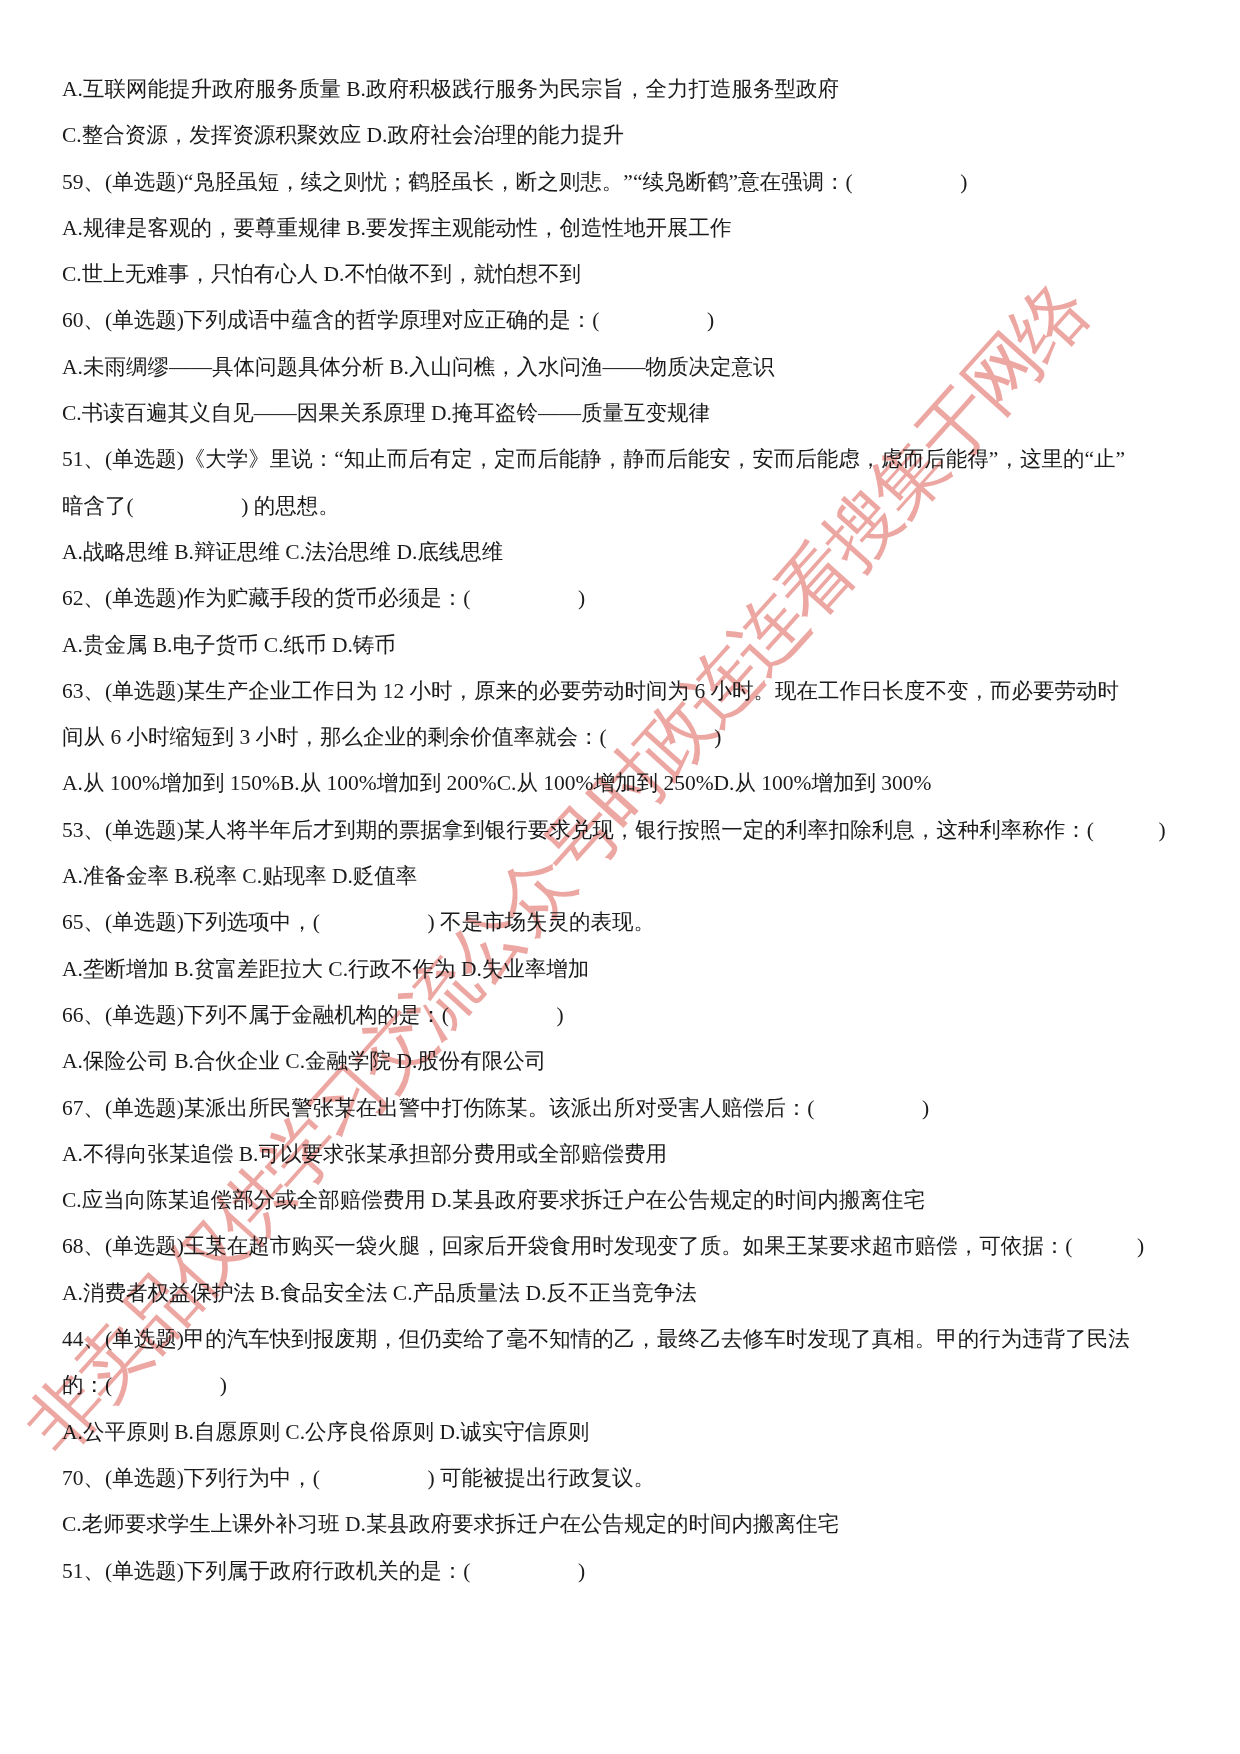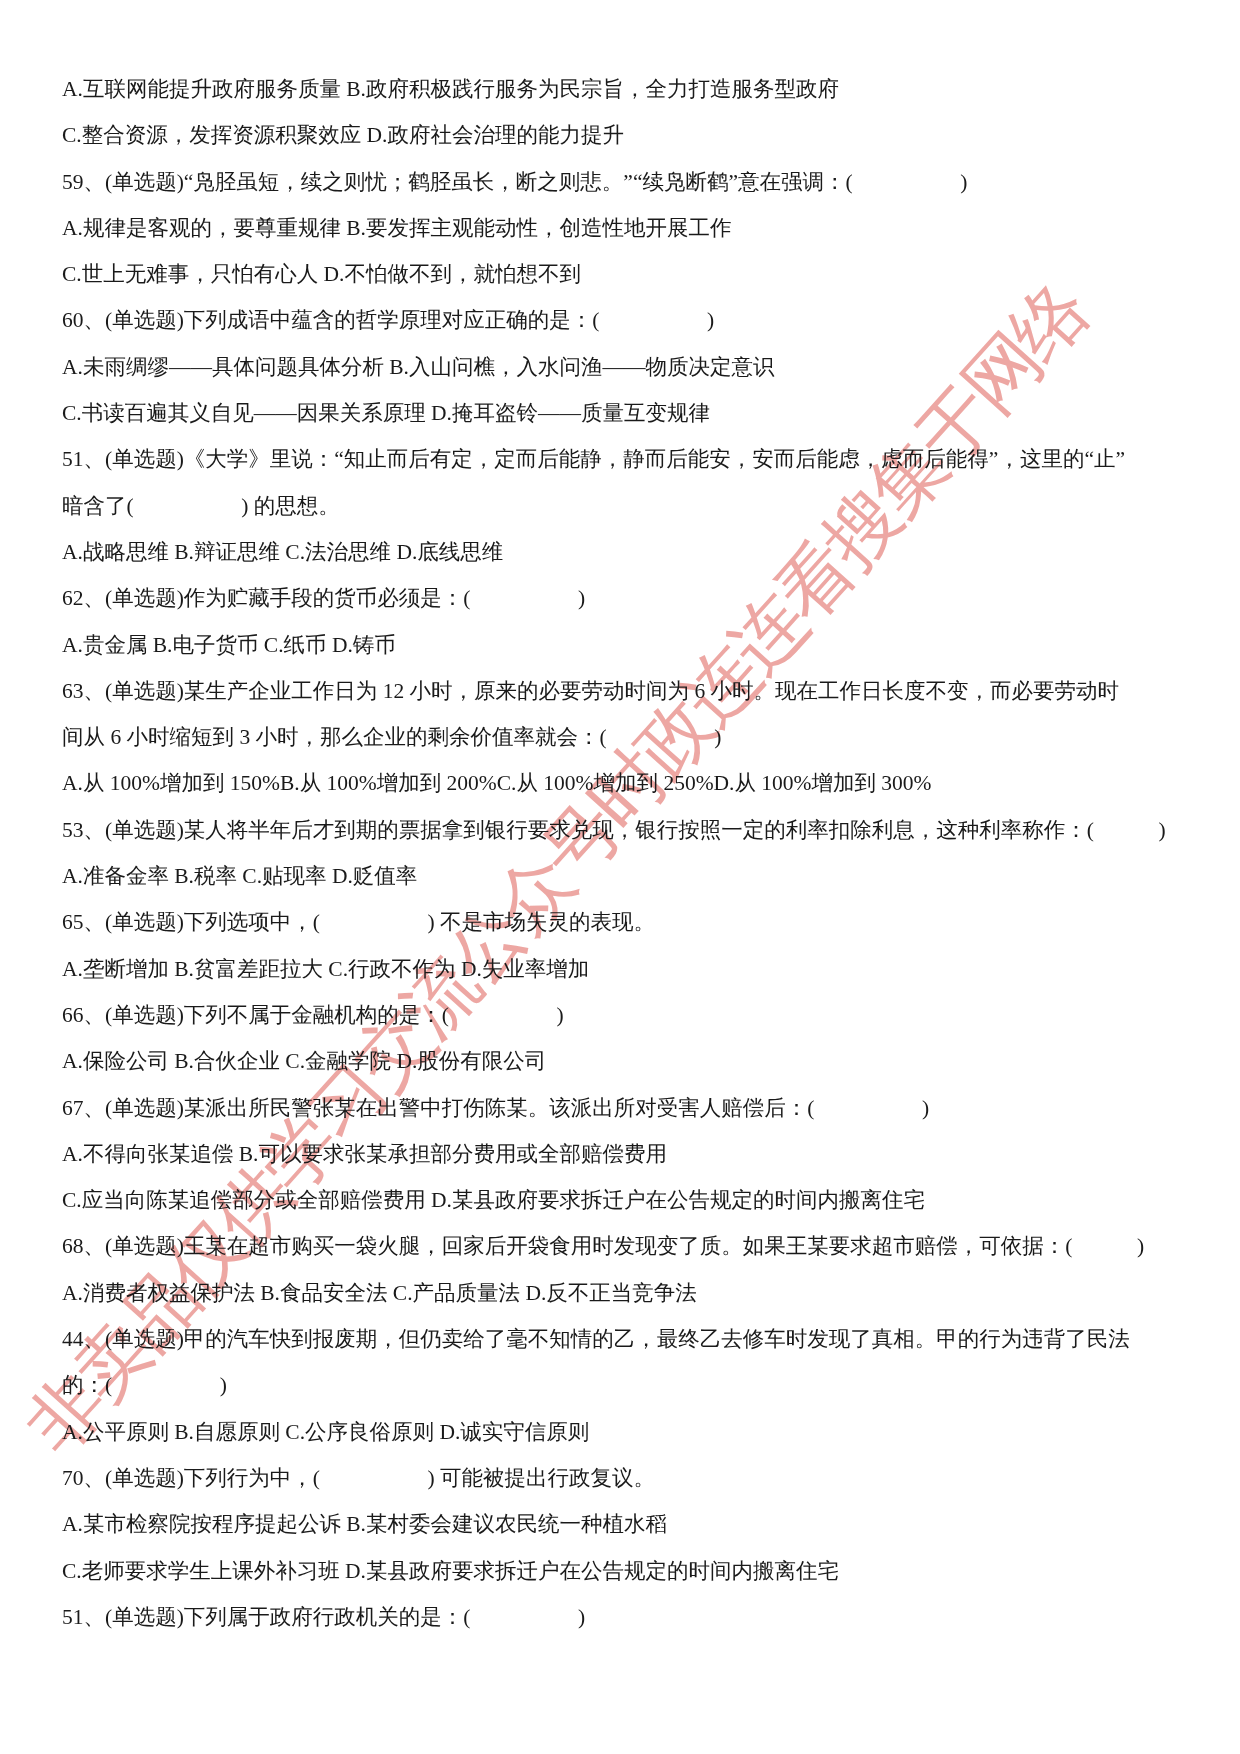--- a/index.html
+++ b/index.html
@@ -72,17 +72,16 @@
       <p class="line">A.保险公司 B.合伙企业 C.金融学院 D.股份有限公司</p>
       <p class="line">67、(单选题)某派出所民警张某在出警中打伤陈某。该派出所对受害人赔偿后：(　　　　　)</p>
       <p class="line">A.不得向张某追偿 B.可以要求张某承担部分费用或全部赔偿费用</p>
       <p class="line">C.应当向陈某追偿部分或全部赔偿费用 D.某县政府要求拆迁户在公告规定的时间内搬离住宅</p>
       <p class="line">68、(单选题)王某在超市购买一袋火腿，回家后开袋食用时发现变了质。如果王某要求超市赔偿，可依据：(　　　)</p>
       <p class="line">A.消费者权益保护法 B.食品安全法 C.产品质量法 D.反不正当竞争法</p>
       <p class="line">44、(单选题)甲的汽车快到报废期，但仍卖给了毫不知情的乙，最终乙去修车时发现了真相。甲的行为违背了民法</p>
       <p class="line">的：(　　　　　)</p>
       <p class="line">A.公平原则 B.自愿原则 C.公序良俗原则 D.诚实守信原则</p>
       <p class="line">70、(单选题)下列行为中，(　　　　　) 可能被提出行政复议。</p>
-      <p class="line">A.某市检察院按程序提起公诉 B.某村委会建议农民统一种植水稻</p>
       <p class="line">C.老师要求学生上课外补习班 D.某县政府要求拆迁户在公告规定的时间内搬离住宅</p>
       <p class="line">51、(单选题)下列属于政府行政机关的是：(　　　　　)</p>
     </div>
 </div>
 
 </body></html>

